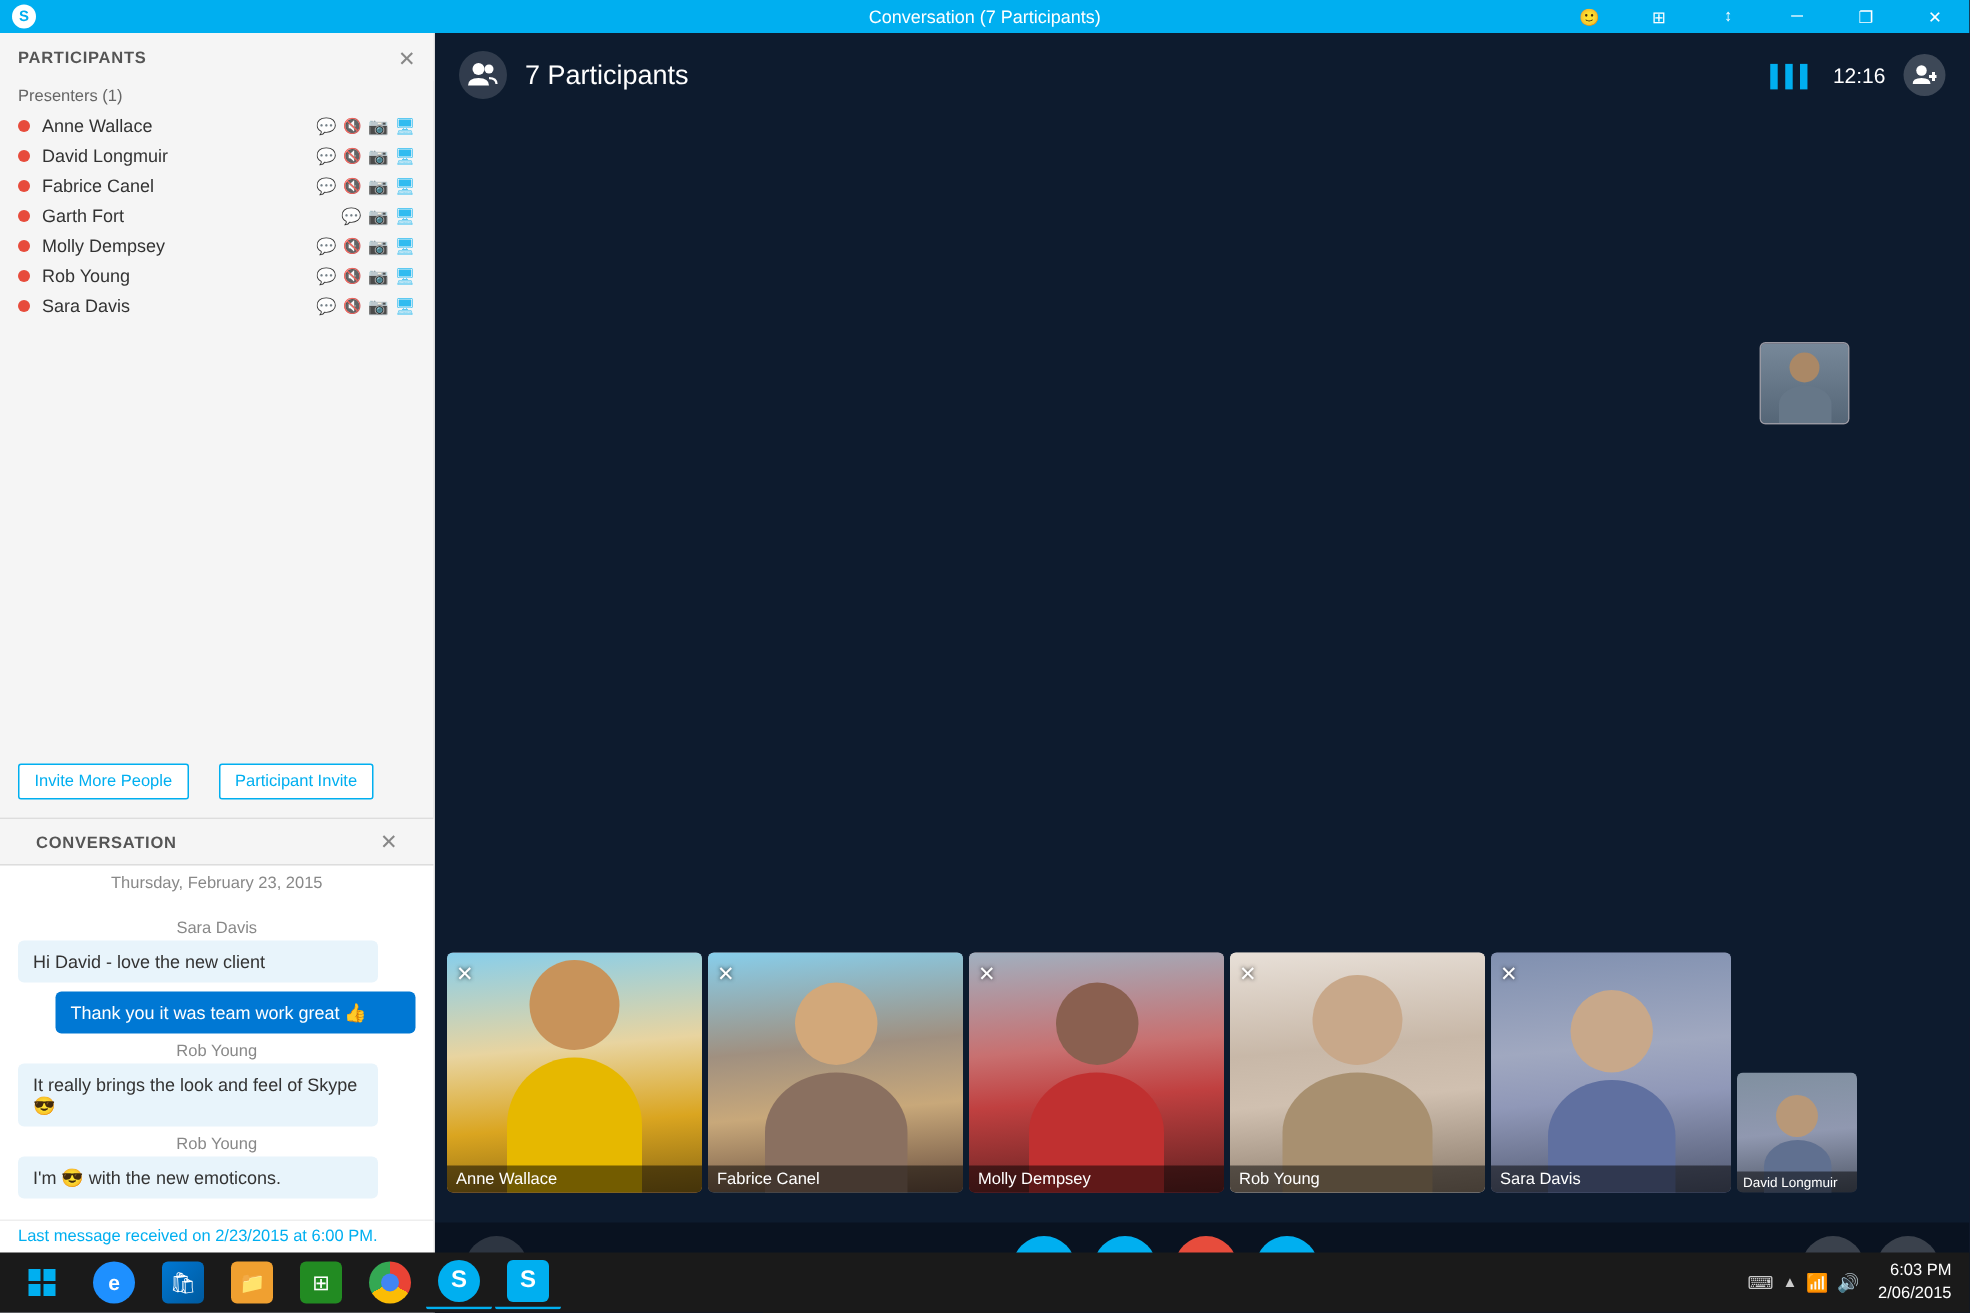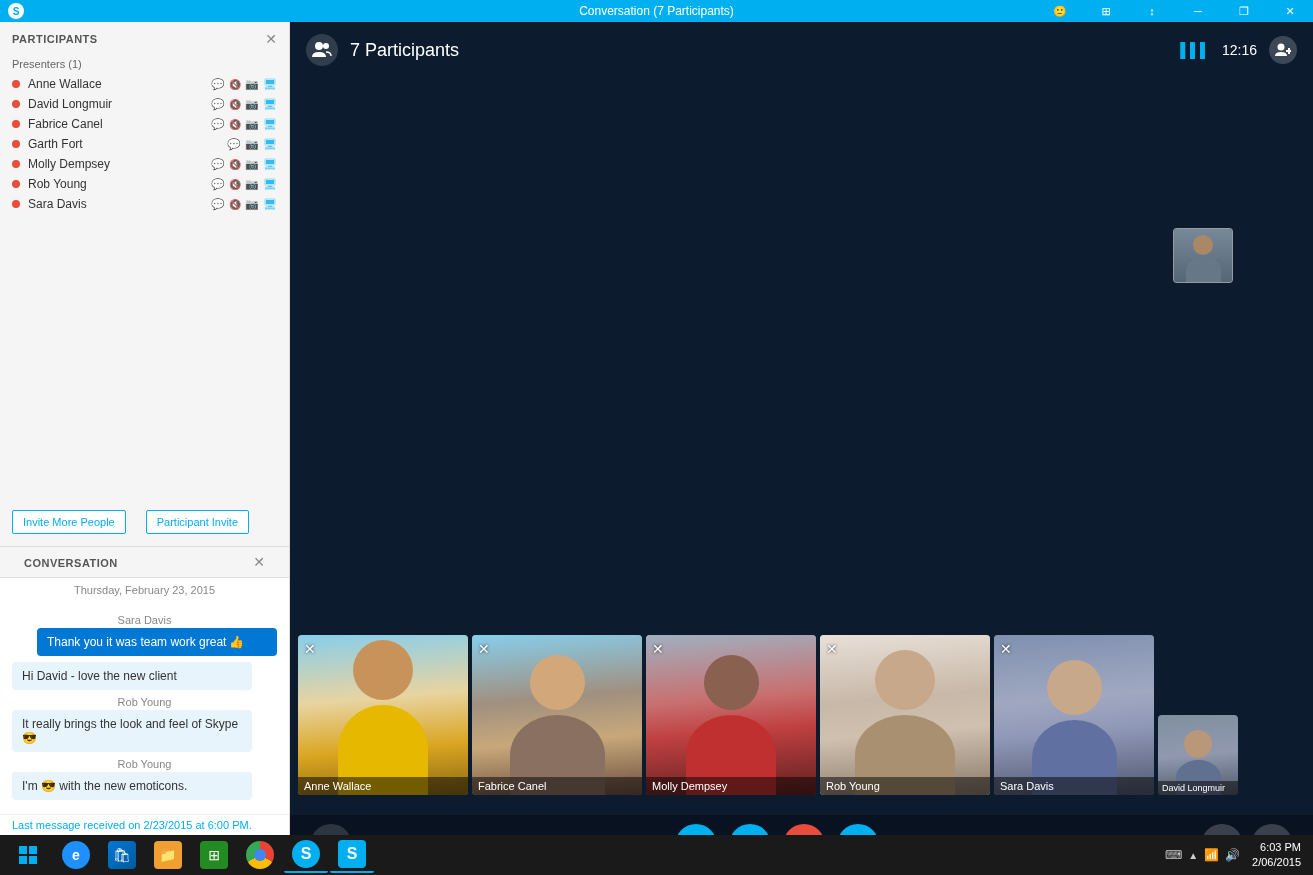--- a/index.html
+++ b/index.html
@@ -512,23 +512,23 @@
     <div class="conversation-section">
       <div class="conversation-header">
         <span class="conversation-title">CONVERSATION</span>
         <span class="close-panel-btn">✕</span>
       </div>
       <div class="conversation-date">Thursday, February 23, 2015</div>
 
       <div class="chat-messages" style="position:relative;">
 
         <div class="chat-sender">Sara Davis</div>
+        <div class="chat-bubble">Hi David - love the new client</div>
+
         <div class="chat-bubble self" style="margin-left:auto;">Thank you it was team work great 👍</div>
-
-        <div class="chat-bubble">Hi David - love the new client</div>
 
         <div class="chat-sender">Rob Young</div>
         <div class="chat-bubble">It really brings the look and feel of Skype 😎</div>
 
         <div class="chat-sender">Rob Young</div>
         <div class="chat-bubble">I'm 😎 with the new emoticons.</div>
       </div>
 
       <div class="last-message-info">Last message received on 2/23/2015 at 6:00 PM.</div>
 

